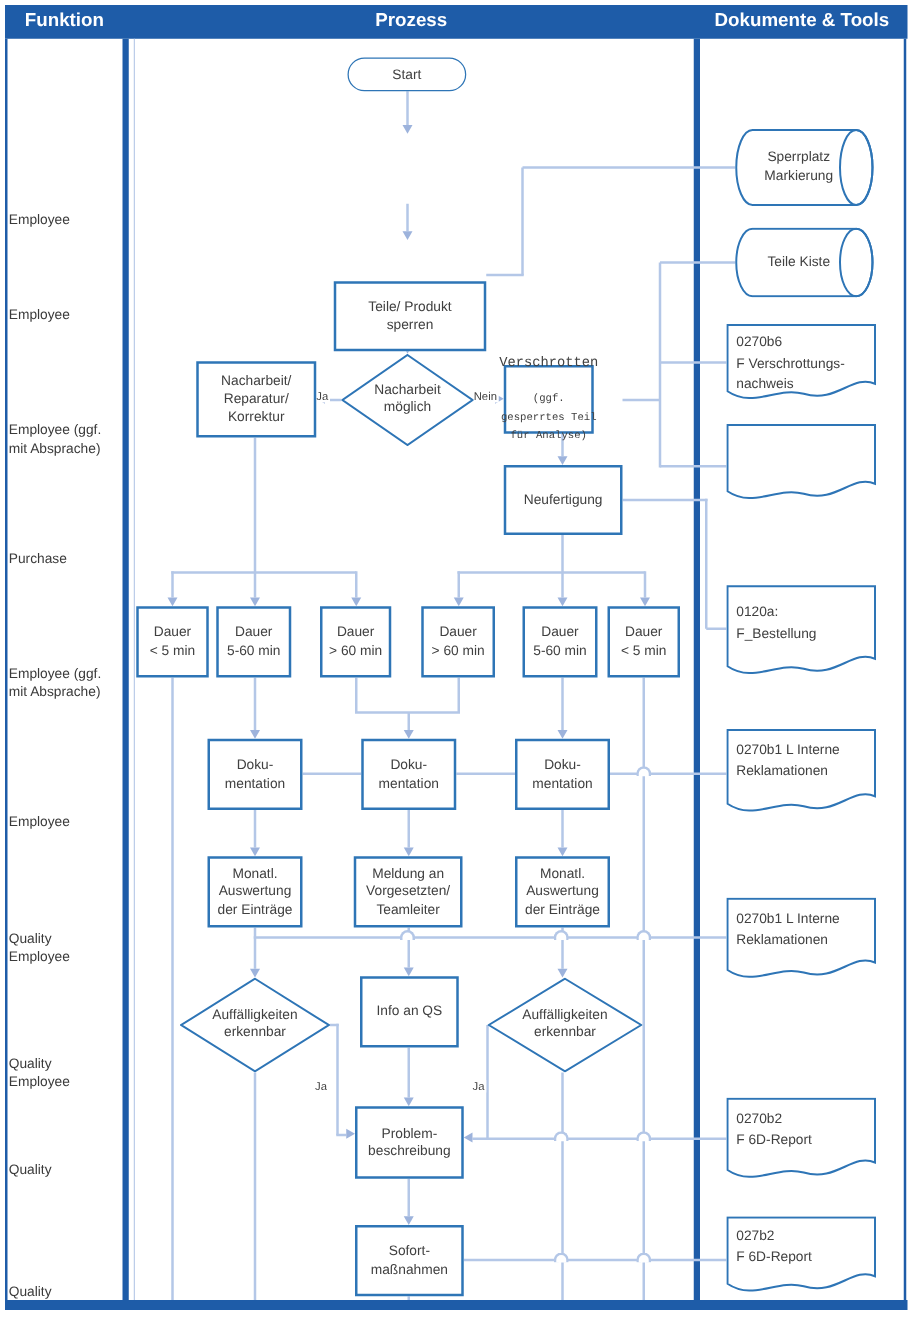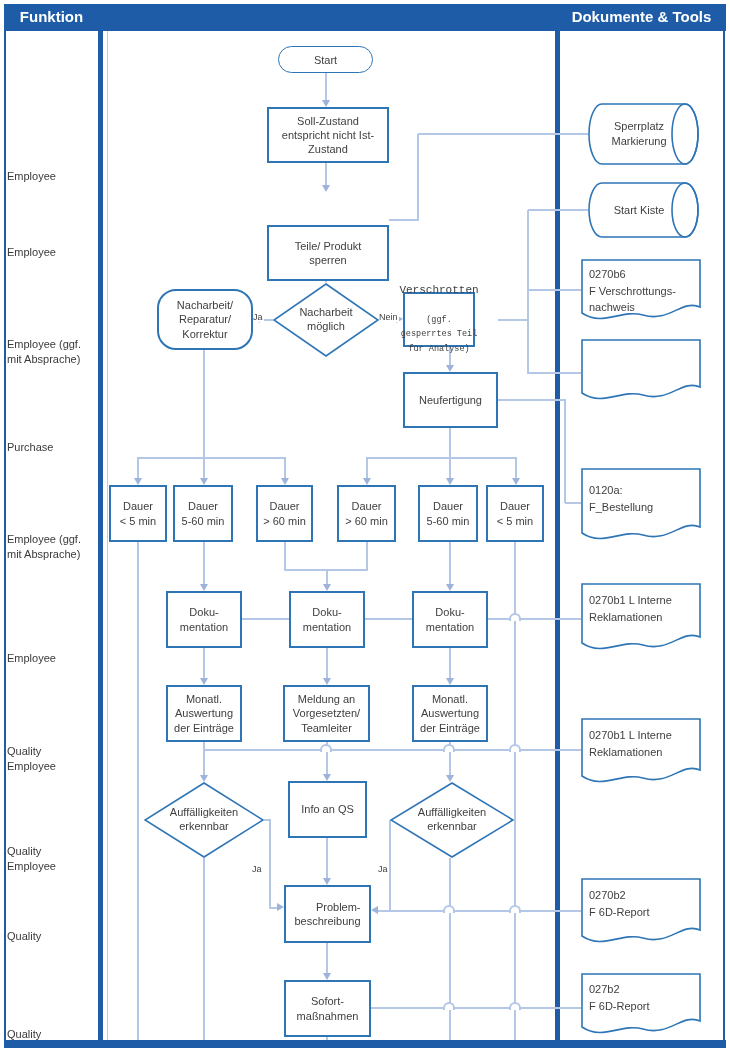--- a/index.html
+++ b/index.html
@@ -33,20 +33,21 @@
   .clabel{position:absolute;font-size:9px;background:#fff;padding:0 1px;color:#404040;}
   .flabel{position:absolute;left:7px;width:92px;font-size:11px;line-height:1.32;white-space:pre-line;color:#3A3A3A;margin-top:48px;}
 </style>
 </head>
 <body>
 
 <div id="canvas">
 
   <div class="band" style="left:4px;top:4px;width:722px;height:27px;"></div>
   <div class="lane-h" style="left:4px;width:95px;">Funktion</div>
+  <div class="lane-h" style="left:103px;width:452px;">Prozess</div>
   <div class="lane-h" style="left:560px;width:163px;">Dokumente &amp; Tools</div>
   <div class="band" style="left:4px;top:31px;width:2px;height:1016px;"></div>
   <div class="band" style="left:723px;top:31px;width:2px;height:1016px;"></div>
   <div class="band" style="left:98px;top:31px;width:5px;height:1009px;"></div>
   <div class="band" style="left:555px;top:31px;width:5px;height:1009px;"></div>
   <div class="band" style="left:4px;top:1040px;width:722px;height:8px;"></div>
   <div class="lane-light" style="left:107px;top:31px;height:1009px;"></div>
 
   <div class="flabel" style="top:121px;">Employee</div>
   <div class="flabel" style="top:197px;">Employee</div>
@@ -171,26 +172,23 @@
   <div class="ad" style="left:323px;top:973px;"></div>
 
   <div class="hl" style="left:371px;top:1007px;width:210px;"></div>
   <div class="hop" style="left:443px;top:1002px;"></div>
   <div class="hop" style="left:509px;top:1002px;"></div>
   <div class="vl" style="left:326px;top:1037px;height:3px;"></div>
 
   <div class="oval" style="left:278px;top:46px;width:95px;height:27px;">
     <span>Start</span>
     </div>
-  <div class="pbox" style="left:267px;top:107px;width:122px;height:56px;">Soll-Zustand
-entspricht nicht Ist-
-Zustand</div>
   <div class="pbox" style="left:267px;top:192px;width:122px;height:56px;margin-top:33px;">Teile/ Produkt
 sperren</div>
-  <div class="pbox" style="left:157px;top:289px;width:96px;height:61px;border-radius:19px;">Nacharbeit/
+  <div class="pbox" style="left:157px;top:289px;width:96px;height:61px;">Nacharbeit/
 Reparatur/
 Korrektur</div>
 
   <svg class="abs" style="left:273px;top:283px;" width="106" height="74">
     <polygon points="53,1 105,37 53,73 1,37" fill="#ffffff" stroke="#2E75B6" stroke-width="1.6"></polygon>
     </svg>
   <div class="dtext" style="left:273px;top:283px;width:106px;height:74px;">Nacharbeit
 möglich</div>
 
   <div class="pbox" style="left:403px;top:292px;width:72px;height:55px;font-family:Liberation Mono, monospace;">
@@ -236,37 +234,37 @@
 erkennbar</div>
 
   <div class="pbox" style="left:288px;top:781px;width:79px;height:57px;text-align:center;">Info an QS</div>
 
   <svg class="abs" style="left:390px;top:782px;" width="124" height="76">
     <polygon points="62,1 123,38 62,75 1,38" fill="#ffffff" stroke="#2E75B6" stroke-width="1.6"></polygon>
     </svg>
   <div class="dtext" style="left:390px;top:782px;width:124px;height:76px;">Auffälligkeiten
 erkennbar</div>
 
-  <div class="pbox" style="left:284px;top:885px;width:87px;height:58px;text-align:right;">Problem-
+  <div class="pbox" style="left:284px;top:885px;width:87px;height:58px;">Problem-
 beschreibung</div>
   <div class="pbox" style="left:284px;top:980px;width:87px;height:57px;">Sofort-
 maßnahmen</div>
 
   <svg class="abs" style="left:588px;top:103px;" width="112" height="62">
     <path d="M14,1 A13,30 0 0 0 14,61 L97,61 A13,30 0 0 0 97,1 Z" fill="#ffffff" stroke="#2E75B6" stroke-width="1.6"></path>
     <ellipse cx="97" cy="31" rx="13" ry="30" fill="none" stroke="#2E75B6" stroke-width="1.6"></ellipse>
     </svg>
   <div class="cyl-text" style="left:598px;top:103px;width:82px;height:62px;">Sperrplatz
 Markierung</div>
 
   <svg class="abs" style="left:588px;top:182px;" width="112" height="56">
     <path d="M14,1 A13,27 0 0 0 14,55 L97,55 A13,27 0 0 0 97,1 Z" fill="#ffffff" stroke="#2E75B6" stroke-width="1.6"></path>
     <ellipse cx="97" cy="28" rx="13" ry="27" fill="none" stroke="#2E75B6" stroke-width="1.6"></ellipse>
     </svg>
-  <div class="cyl-text" style="left:598px;top:182px;width:82px;height:56px;">Start Kiste</div>
+  <div class="cyl-text" style="left:598px;top:182px;width:82px;height:56px;">Teile Kiste</div>
 
   <svg class="abs" style="left:581px;top:259px;" width="120" height="66">
     <path d="M1,1 L119,1 L119,48 C101,40 88,64 62,56 C40,50 22,68 1,54 Z" fill="#ffffff" stroke="#2E75B6" stroke-width="1.6"></path>
     </svg>
   <div class="doc-text" style="left:589px;top:266px;width:106px;">0270b6
 F Verschrottungs-
 nachweis</div>
 
   <svg class="abs" style="left:581px;top:339px;" width="120" height="66">
     <path d="M1,1 L119,1 L119,48 C101,40 88,64 62,56 C40,50 22,68 1,54 Z" fill="#ffffff" stroke="#2E75B6" stroke-width="1.6"></path>

